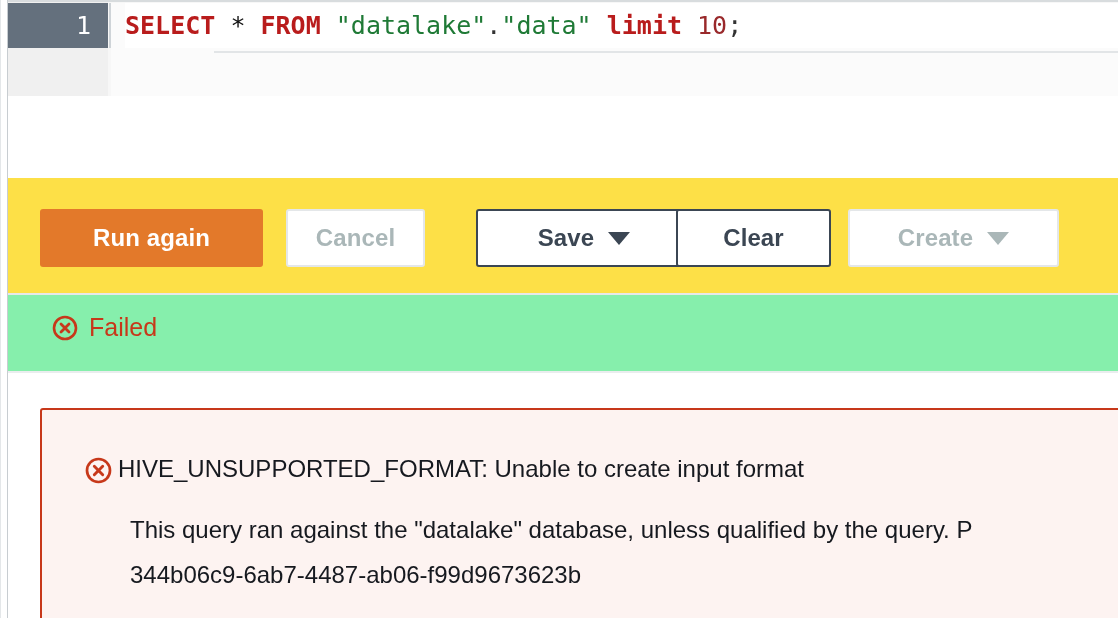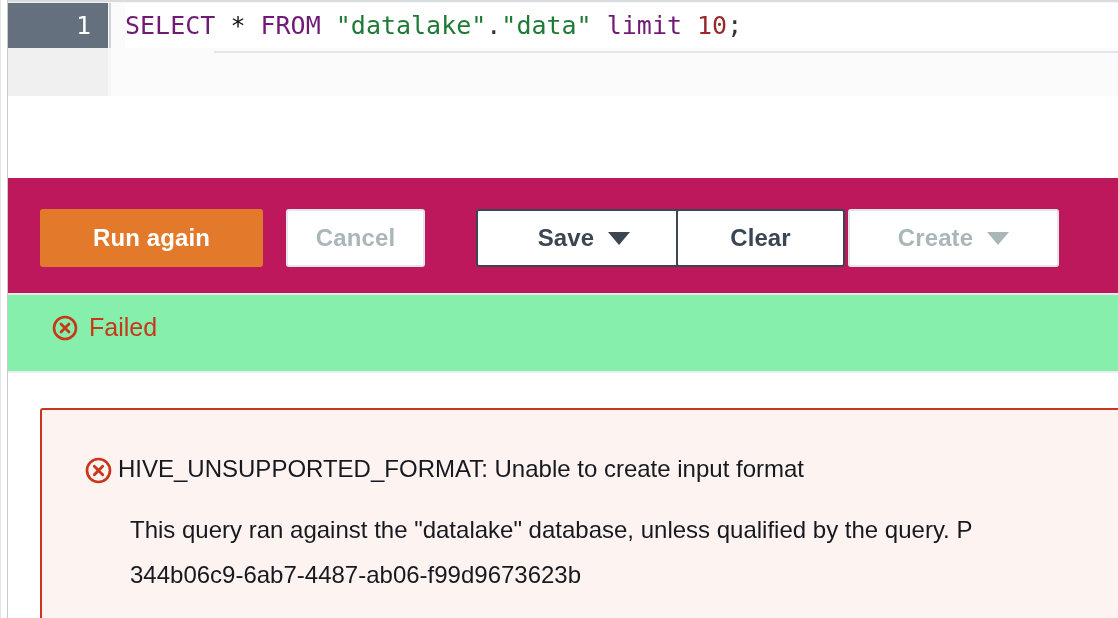--- a/index.html
+++ b/index.html
@@ -107,21 +107,21 @@
     width: 993px;
   }
   .code-line-rule {
     position: absolute;
     left: 103px;
     top: 48px;
     width: 1007px;
     height: 2px;
     background: #e2e5e7;
   }
-  .tok-kw   { color: #701a75; }
+  .tok-kw   { color: #b91c1c; font-weight: bold; }
   .tok-op   { color: #111111; }
   .tok-str  { color: #1f7a36; }
   .tok-num  { color: #99292b; }
   .tok-pun  { color: #333333; }
 
   
   .statusbar {
     position: absolute;
     left: 8px;
     top: 96px;
@@ -147,21 +147,21 @@
     color: #16191f;
   }
 
   
   .buttonbar {
     position: absolute;
     left: 8px;
     top: 178px;
     width: 1110px;
     height: 117px;
-    background: #be185d;
+    background: #fde047;
     border-bottom: 2px solid #e6e8ea;
     box-sizing: border-box;
   }
   .btn {
     position: absolute;
     top: 31px;
     height: 58px;
     border-radius: 3px;
     box-sizing: border-box;
     font-size: 24px;
@@ -187,21 +187,21 @@
     border: 2px solid #e4e7e9;
     cursor: default;
   }
   .btn-cancel { left: 278px; width: 139px; }
   .btn-normal {
     background: #ffffff;
     color: #3b4653;
     border: 2px solid #3b4653;
   }
   .btn-save  { left: 468px; width: 216px; }
-  .btn-clear { left: 668px; width: 169px; }
+  .btn-clear { left: 668px; width: 155px; }
   .btn-create{ left: 840px; width: 211px; }
 
   .caret {
     width: 0; height: 0;
     border-left: 11px solid transparent;
     border-right: 11px solid transparent;
     border-top: 13px solid currentColor;
     display: inline-block;
   }
 

